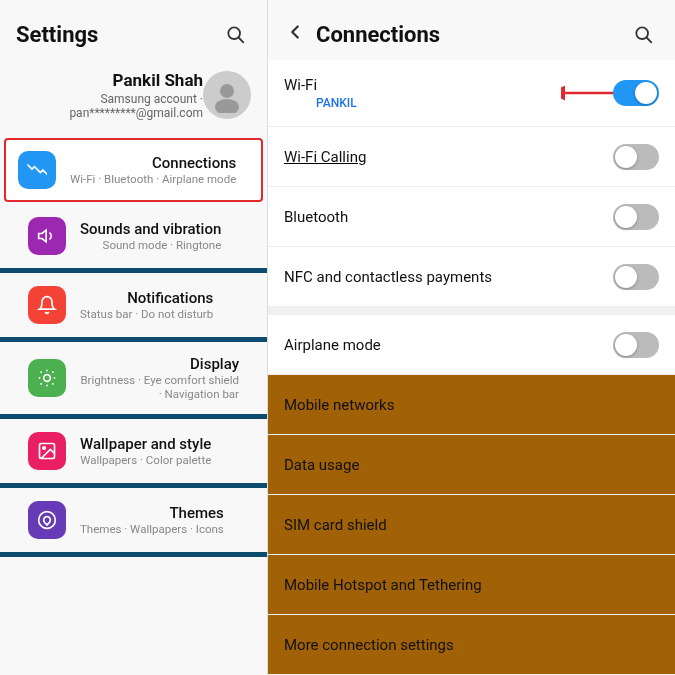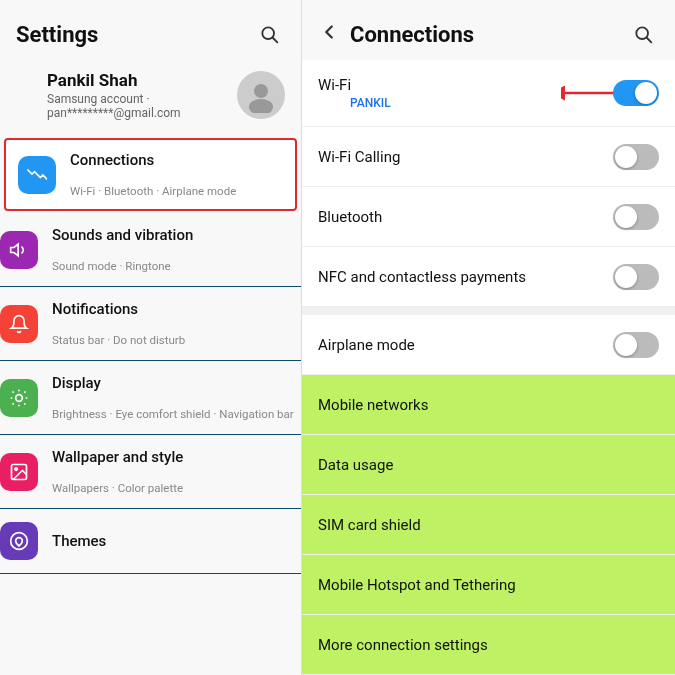--- a/index.html
+++ b/index.html
@@ -7,25 +7,26 @@
       font-family: 'Roboto', Arial, sans-serif;
       background: #f0f0f0;
       width: 675px;
       height: 675px;
       display: flex;
       overflow: hidden;
     }
 
     
     .left-panel {
-      width: 302px;
+      width: 268px;
       background: #f8f8f8;
       display: flex;
       flex-direction: column;
       border-right: 1px solid #ddd;
+      text-align: right;
     }
 
     .left-header {
       display: flex;
       align-items: center;
       justify-content: space-between;
       padding: 18px 16px 10px 16px;
       background: #f8f8f8;
     }
 
@@ -80,24 +81,24 @@
     }
 
     .menu-list {
       flex: 1;
       overflow-y: auto;
     }
 
     .menu-item {
       display: flex;
       align-items: center;
-      padding: 13px 0;
-      cursor: pointer;
-      background: #f8f8f8;
-      border-bottom: 1px solid #0c4a6e;
+      padding: 13px 28px;
+      cursor: pointer;
+      background: #f8f8f8;
+      border-bottom: 5px solid #0c4a6e;
       position: relative;
     }
 
     .menu-item.active {
       background: #fff;
       border: 2.5px solid #e0292e;
       border-radius: 4px;
       margin: 2px 4px;
       padding: 11px 12px;
     }
@@ -125,21 +126,21 @@
 
     .menu-item-text .title {
       font-size: 15px;
       font-weight: 500;
       color: #111;
     }
 
     .menu-item-text .subtitle {
       font-size: 11.5px;
       color: #888;
-      margin-top: 15px;
+      margin-top: 0;
     }
 
     
     .right-panel {
       flex: 1;
       background: #f8f8f8;
       display: flex;
       flex-direction: column;
     }
 
@@ -182,21 +183,21 @@
       display: flex;
       align-items: center;
       padding: 16px 16px;
       background: #fff;
       border-bottom: 1px solid #eee;
       cursor: pointer;
       min-height: 60px;
     }
 
     .settings-item.no-toggle {
-      background: #bef264;
+      background: #a16207;
       justify-content: center;
     }
 
     .settings-item-label {
       flex: 1;
     }
 
     .settings-item-label .main-label {
       font-size: 15px;
       color: #111;
@@ -336,20 +337,21 @@
       </div>
       <div class="menu-item">
         <div class="menu-item-icon icon-deep-purple">
           <svg width="20" height="20" viewBox="0 0 24 24" fill="none" stroke="white" stroke-width="2">
             <circle cx="12" cy="12" r="10"></circle>
             <path d="M8 12a4 4 0 0 1 8 0c0 2.5-4 6-4 6s-4-3.5-4-6z"></path>
           </svg>
         </div>
         <div class="menu-item-text">
           <div class="title">Themes</div>
+          <div class="subtitle">Themes · Wallpapers · Icons</div>
         </div>
       </div>
     </div>
 </div>
 
 <div class="right-panel">
   <div class="right-header">
     <div class="back-btn">
       <svg width="22" height="22" viewBox="0 0 24 24" fill="none" stroke="#333" stroke-width="2.5" stroke-linecap="round" stroke-linejoin="round">
         <polyline points="15 18 9 12 15 6"></polyline>
@@ -377,21 +379,21 @@
                 <path d="M0,0 L0,6 L6,3 z" fill="#e0292e"></path>
               </marker>
             </defs>
       <line x1="58" y1="11" x2="4" y2="11" stroke="#e0292e" stroke-width="2.5" marker-end="url(#ah)"></line>
     </svg>
         </div>
         <div class="toggle on">
           <div class="toggle-knob"></div>
         </div>
       </div>
-      <div class="settings-item" style="position: relative;">
+      <div class="settings-item" style="position: relative; text-decoration: underline;">
         <div class="settings-item-label">
           <div class="main-label">Wi-Fi Calling</div>
         </div>
         <div class="toggle off">
           <div class="toggle-knob"></div>
         </div>
       </div>
       <div class="settings-item" style="position: relative;">
         <div class="settings-item-label">
           <div class="main-label">Bluetooth</div>

